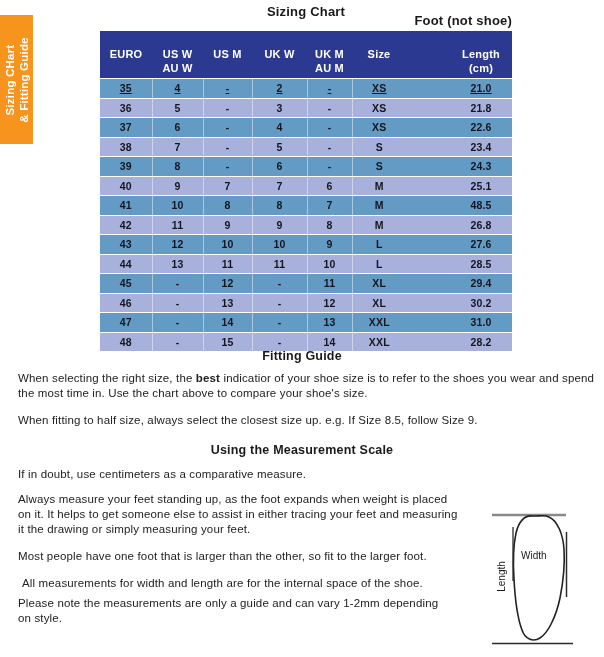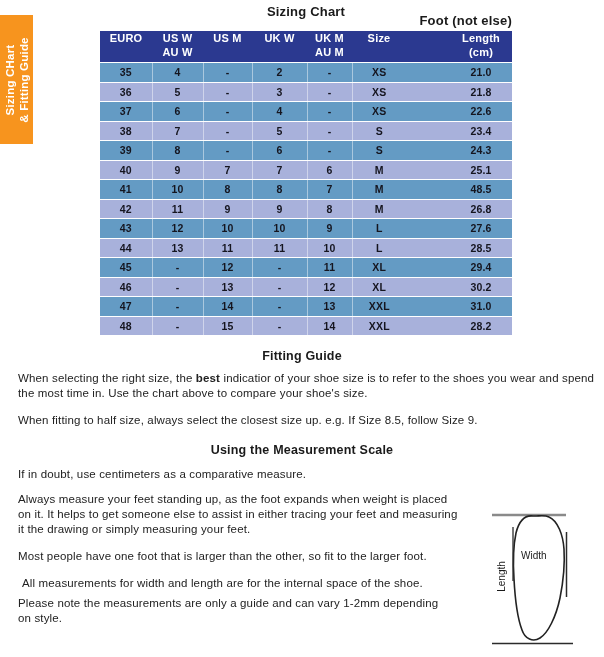--- a/index.html
+++ b/index.html
@@ -31,28 +31,28 @@
   }
 
   
   table.size-table{
     position:absolute;left:100px;top:31px;width:412px;
     border-collapse:collapse;table-layout:fixed;
   }
   table.size-table th{
     background:#2B3990;color:#ffffff;font-size:11px;font-weight:bold;
     vertical-align:top;text-align:center;white-space:pre-line;
-    line-height:14px;padding:0 0 3px 0;height:28px;letter-spacing:.2px;
+    line-height:14px;padding:16px 0 3px 0;height:28px;letter-spacing:.2px;
   }
   table.size-table td{
     height:18.5px;text-align:center;font-size:10.5px;font-weight:bold;
     color:#15151f;border-bottom:1px solid #ffffff;padding:0;
     letter-spacing:.2px;
   }
-  table.size-table tbody tr:first-child td{border-top:1px solid #ffffff;}
+  table.size-table tbody tr:first-child td{border-top:1px solid #ffffff;text-decoration:underline;}
   table.size-table tbody tr:nth-child(odd) td{background:#649BC4;}
   table.size-table tbody tr:nth-child(even) td{background:#A8B1DB;}
   table.size-table td:nth-child(-n+5){border-right:1px solid rgba(255,255,255,.45);}
   table.size-table th:nth-child(6), table.size-table td:nth-child(6){padding-right:14px;}
   table.size-table th:nth-child(7), table.size-table td:nth-child(7){padding-left:30px;}
 
   
   .h-center{
     position:absolute;left:0;width:604px;text-align:center;
     font-size:12.5px;font-weight:bold;color:#1a1a1a;letter-spacing:.2px;
@@ -77,21 +77,21 @@
 <body>
 
 <div class="side-tab">
   <div class="side-tab-inner">
     <div>Sizing CHart</div>
     <div>&amp; Fitting Guide</div>
   </div>
 </div>
 
 <div class="chart-title">Sizing Chart</div>
-<div class="foot-note">Foot (not else)</div>
+<div class="foot-note">Foot (not shoe)</div>
 
 <table class="size-table">
   <colgroup>
     <col style="width:52px">
       <col style="width:51px">
       <col style="width:49px">
     <col style="width:55px">
       <col style="width:45px">
       <col style="width:68px">
     <col style="width:92px">

